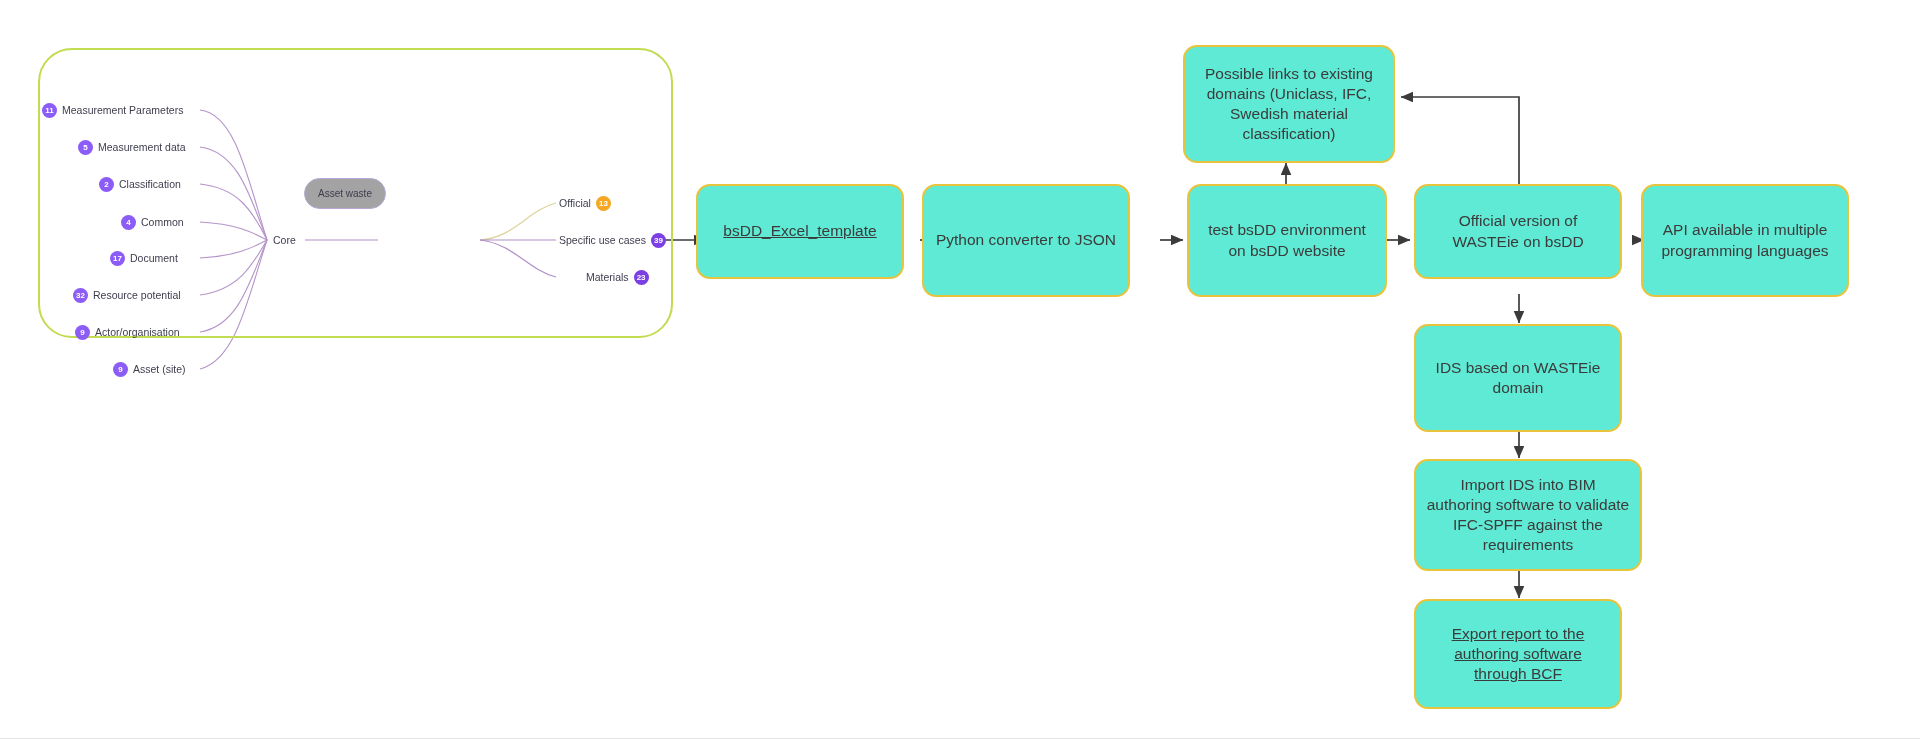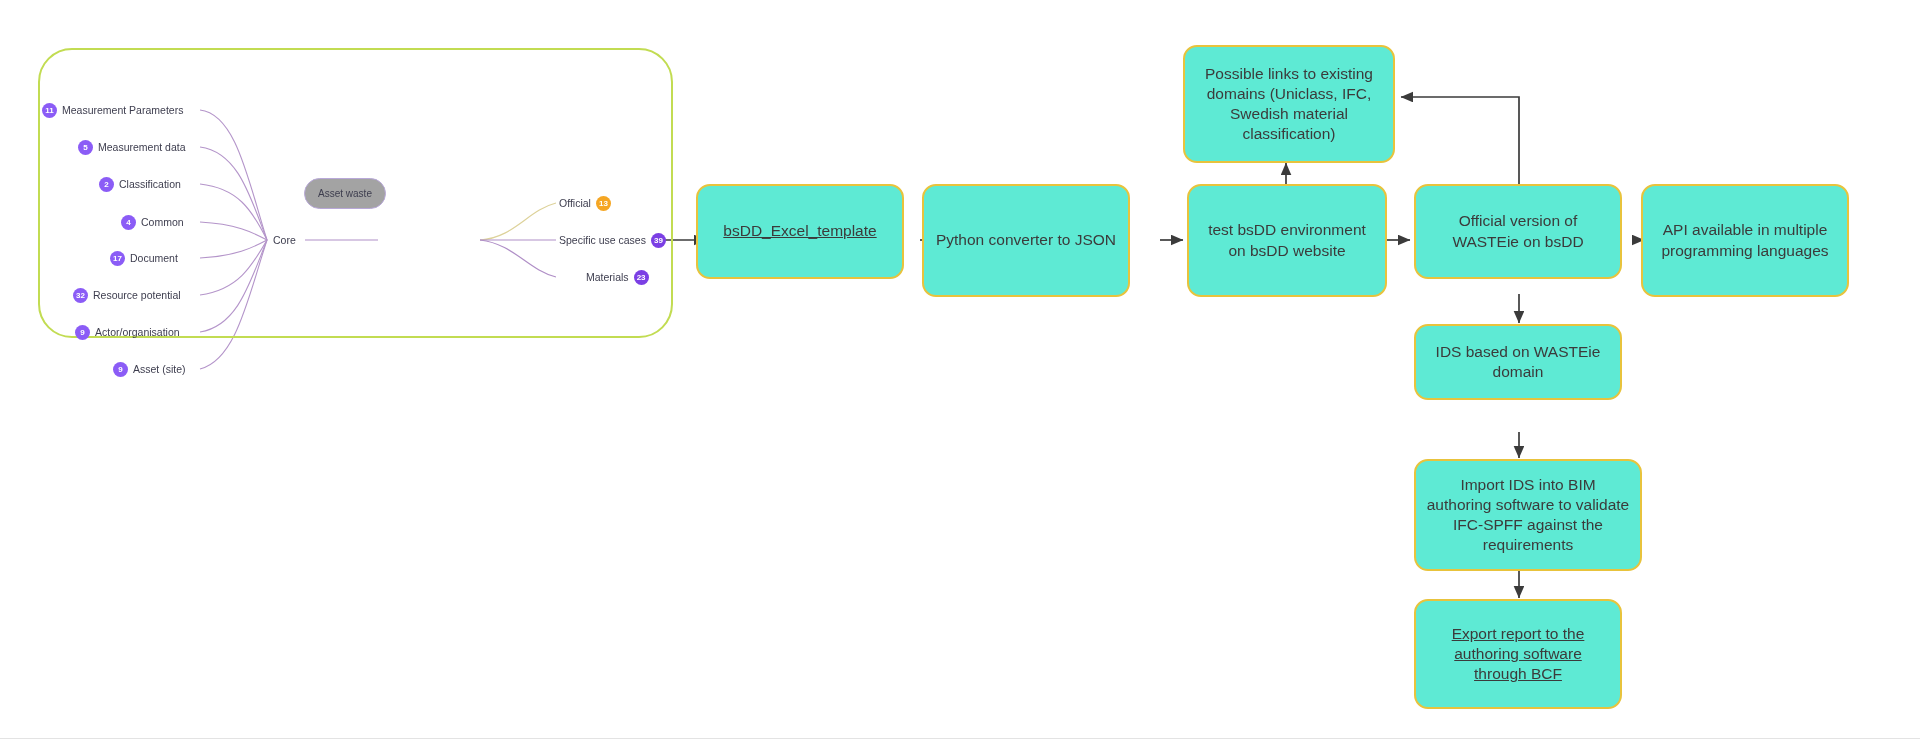--- a/index.html
+++ b/index.html
@@ -234,20 +234,20 @@
   <div class="fbox" style="left:922px; top:184px; width:208px; height:113px;">Python converter to JSON</div>
 
   <div class="fbox" style="left:1187px; top:184px; width:200px; height:113px;">test bsDD environment on bsDD website</div>
 
   <div class="fbox" style="left:1183px; top:45px; width:212px; height:118px;">Possible links to existing domains (Uniclass, IFC, Swedish material classification)</div>
 
   <div class="fbox" style="left:1414px; top:184px; width:208px; height:95px;">Official version of WASTEie on bsDD</div>
 
   <div class="fbox" style="left:1641px; top:184px; width:208px; height:113px;">API available in multiple programming languages</div>
 
-  <div class="fbox" style="left:1414px; top:324px; width:208px; height:76px;text-align:center;">IDS based on WASTEie domain</div>
+  <div class="fbox" style="left:1414px; top:324px; width:208px; height:108px;text-align:center;">IDS based on WASTEie domain</div>
 
   <div class="fbox" style="left:1414px; top:459px; width:228px; height:112px;">Import IDS into BIM authoring software to validate IFC-SPFF against the requirements</div>
 
   <div class="fbox" style="left:1414px; top:599px; width:208px; height:110px;text-decoration:underline;">Export report to the authoring software through BCF</div>
 
   <div class="bottom-rule"></div>
 </div>
 
 </body></html>

